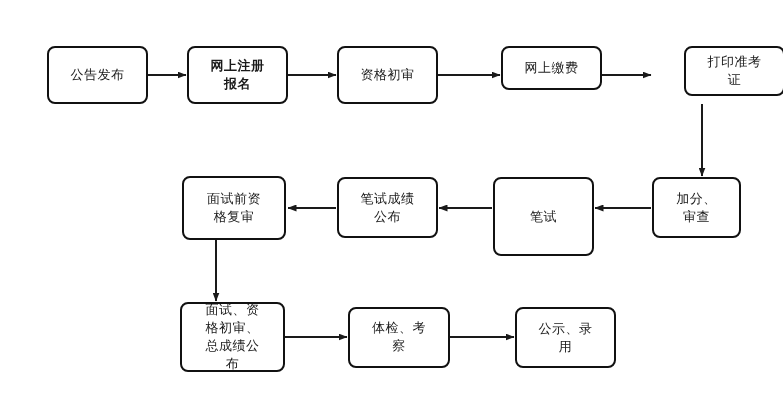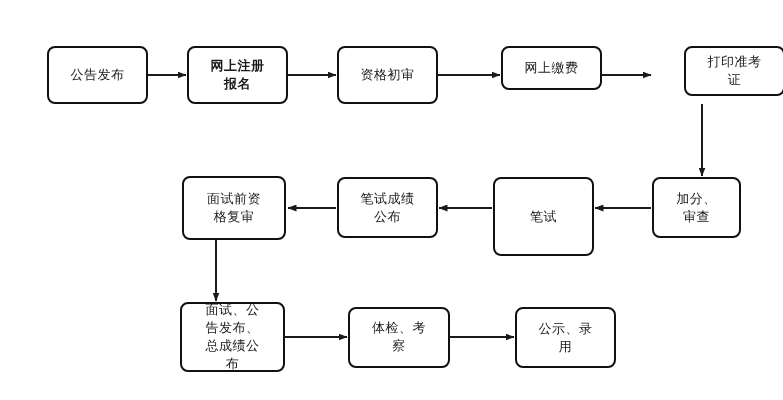--- a/index.html
+++ b/index.html
@@ -104,21 +104,21 @@
 
   <div class="node" style="left:337px; top:177px; width:101px; height:61px;">
     <span class="node-label">笔试成绩公布</span>
   </div>
 
   <div class="node" style="left:182px; top:176px; width:104px; height:64px;">
     <span class="node-label">面试前资格复审</span>
   </div>
 
   <div class="node" style="left:180px; top:302px; width:105px; height:70px;">
-    <span class="node-label">面试、公告发布、总成绩公布</span>
+    <span class="node-label">面试、资格初审、总成绩公布</span>
   </div>
 
   <div class="node" style="left:348px; top:307px; width:102px; height:61px;font-family:Liberation Mono, monospace;">
     <span class="node-label">体检、考察</span>
   </div>
 
   <div class="node" style="left:515px; top:307px; width:101px; height:61px;">
     <span class="node-label">公示、录用</span>
   </div>
 

